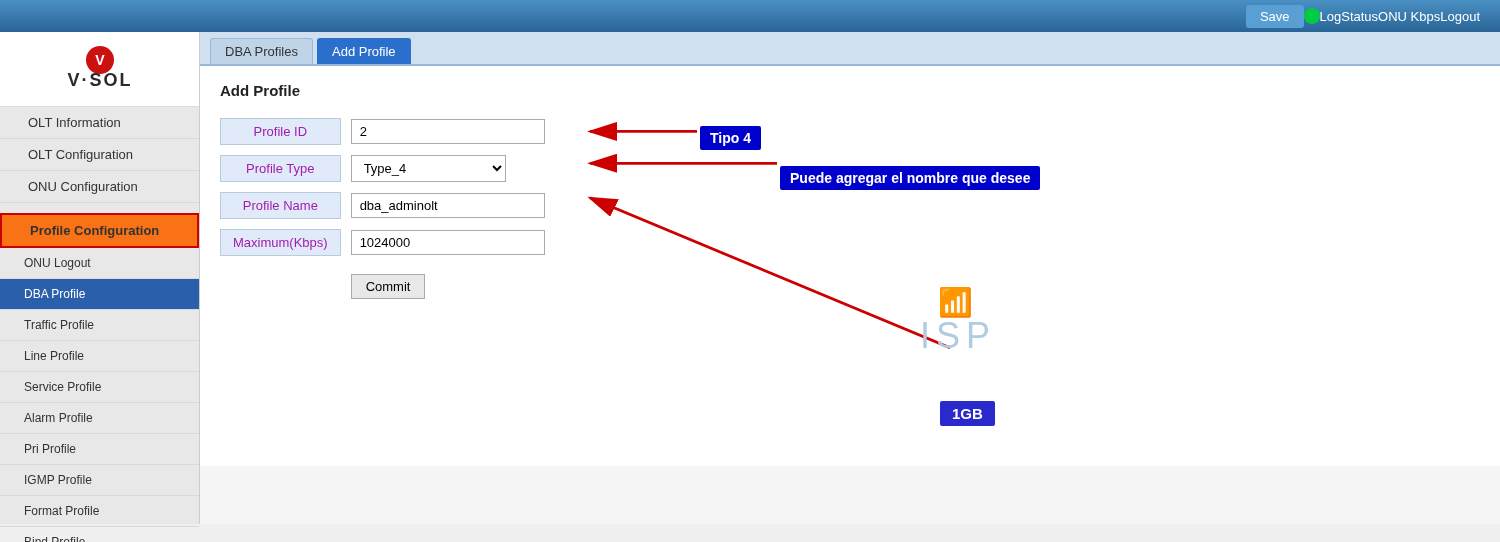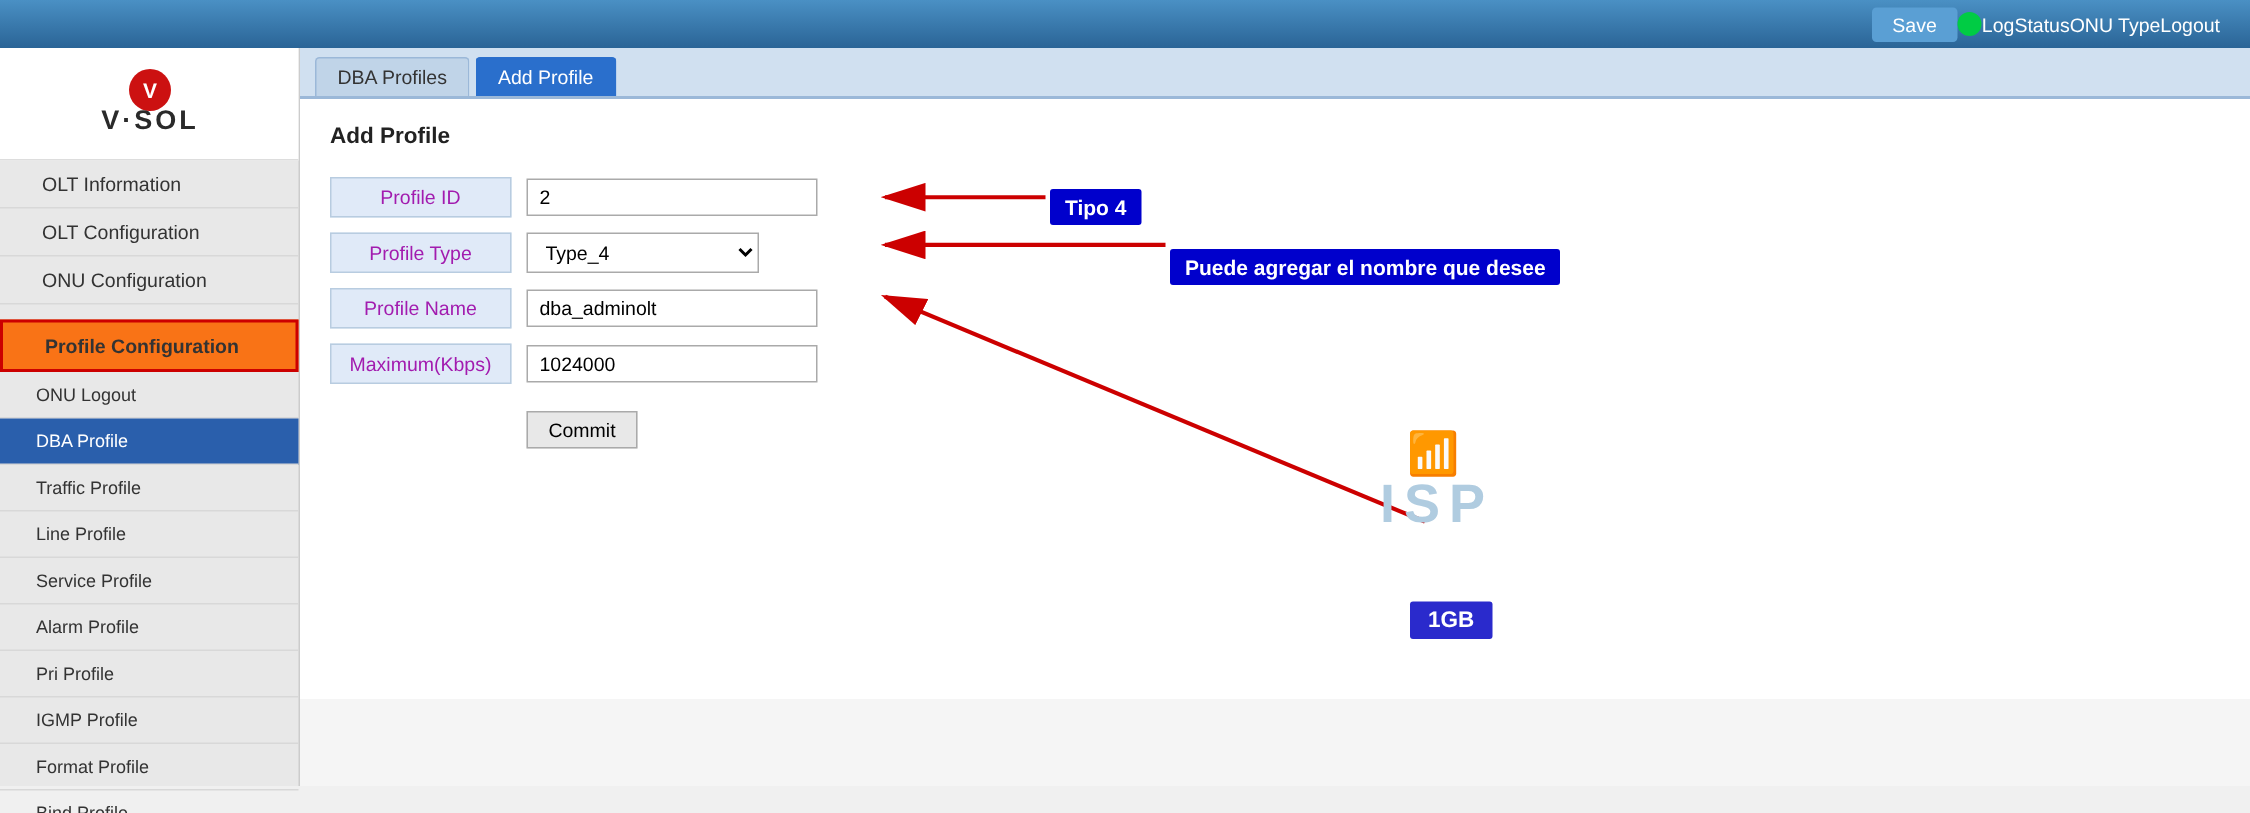--- a/index.html
+++ b/index.html
@@ -217,21 +217,21 @@
     }
   </style>
 </head>
 <body>
 
 <div id="top-header">
   <button class="save-btn">Save</button>
   <span class="status-dot"></span>
   <a class="nav-link">Log</a>
   <a class="nav-link">Status</a>
-  <a class="nav-link">ONU Type</a>
+  <a class="nav-link">ONU Kbps</a>
   <a class="nav-link">Logout</a>
 </div>
 
 <div id="layout">
 
   <div id="sidebar">
     <div class="logo-area">
       <svg class="logo-svg" viewBox="0 0 120 55">
 
         <circle cx="60" cy="18" r="14" fill="#cc1111"></circle>
@@ -325,21 +325,21 @@
 
           <line x1="497" y1="72" x2="390" y2="72" stroke="#cc0000" stroke-width="3" marker-end="url(#arrowhead)"></line>
 
           <line x1="577" y1="107" x2="390" y2="107" stroke="#cc0000" stroke-width="3" marker-end="url(#arrowhead)"></line>
 
           <line x1="750" y1="310" x2="390" y2="145" stroke="#cc0000" stroke-width="3" marker-end="url(#arrowhead)"></line>
         </svg>
 
         <div class="isp-watermark" style="left: 720px; top: 220px;">
           <div class="isp-wifi">📶</div>
-          <div style="font-size:36px; color:#b0cce0; font-weight:bold; letter-spacing:6px;">ISP</div>
+          <div style="font-size:36px; color:#b0cce0; font-weight:normal; letter-spacing:6px;">ISP</div>
         </div>
 
         <div class="gb-badge" style="left: 740px; top: 335px;">1GB</div>
 
       </div>
 
     </div>
   </div>
 </div>
 

